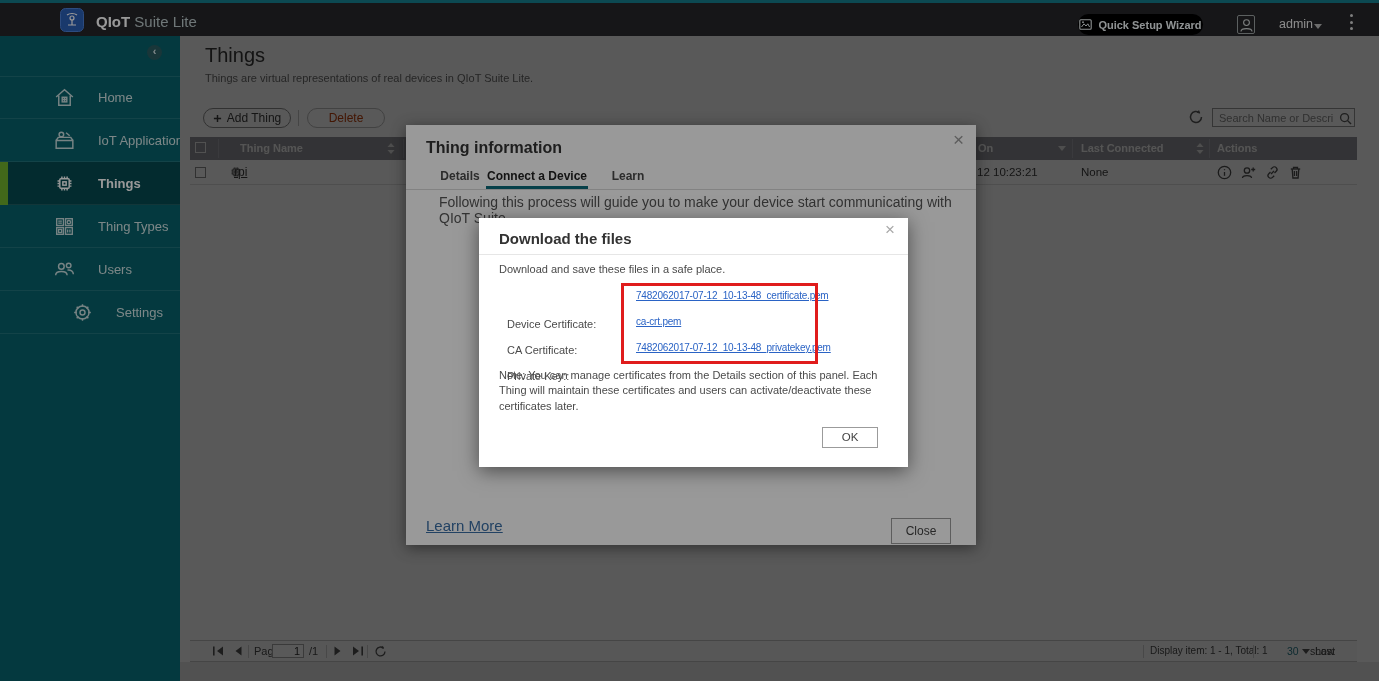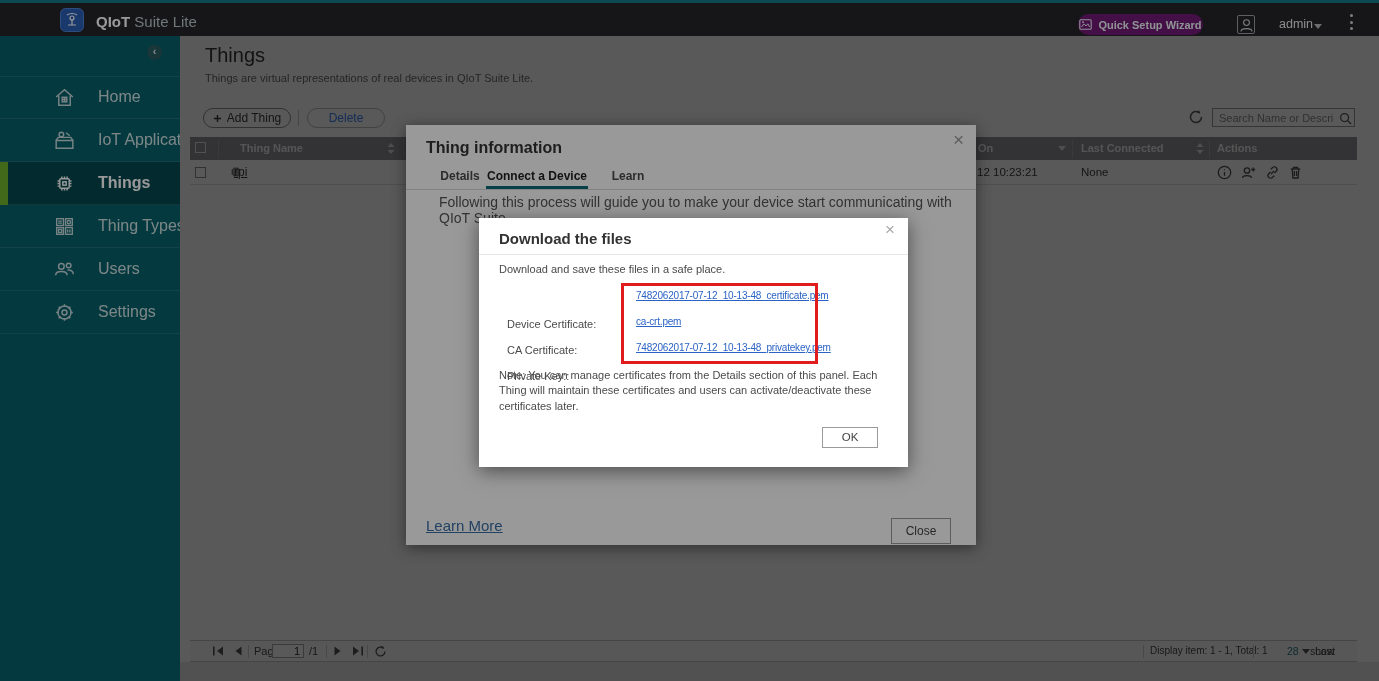--- a/index.html
+++ b/index.html
@@ -7,51 +7,51 @@
   #app{position:relative;width:1379px;height:681px;overflow:hidden;
        font-family:"Liberation Sans",sans-serif;background:#252528;}
   .abs{position:absolute;}
   svg{display:block;}
 
   
   .topline{left:0;top:0;width:1379px;height:3px;background:#147b89;}
   .topbar{left:0;top:3px;width:1379px;height:33px;background:#252528;}
   .brand{left:96px;top:10px;font-size:15px;color:#b9c6c8;white-space:nowrap;}
   .brand b{color:#ffffff;font-weight:bold;}
-  .pill{left:1078px;top:11px;width:125px;height:21px;border-radius:11px;background:#701a75;
+  .pill{left:1078px;top:11px;width:125px;height:21px;border-radius:11px;background:#000000;
         display:flex;align-items:center;justify-content:center;gap:6px;color:#eef4f5;
         font-size:11px;font-weight:bold;cursor:pointer;}
   .avatarbox{left:1237px;top:12px;width:18px;height:19px;border:1px solid #9aa0a0;border-radius:2px;
         display:flex;align-items:center;justify-content:center;}
   .adminlbl{left:1279px;top:14px;font-size:12.5px;color:#e8e8e8;}
   .kebab{left:1350px;top:11px;width:4px;height:16px;display:flex;flex-direction:column;justify-content:space-between;cursor:pointer;}
   .kebab i{width:3px;height:3px;border-radius:50%;background:#d2d2d2;}
 
   
   .sidebar{left:0;top:36px;width:180px;height:645px;background:#076069;}
   .collapse{position:absolute;left:147px;top:9px;width:15px;height:15px;border-radius:50%;
         background:#2a5a60;color:#d8e6e7;font-size:11px;font-weight:bold;text-align:center;
         line-height:13px;cursor:pointer;}
   .navitem{position:absolute;left:0;width:180px;height:43px;display:flex;align-items:center;
         border-bottom:1px solid rgba(255,255,255,.10);cursor:pointer;}
   .navitem .nicon{margin-left:52px;width:25px;height:25px;}
-  .navitem .nlabel{margin-left:21px;font-size:16px;color:#cfe0e1;white-space:nowrap;}
+  .navitem .nlabel{margin-left:21px;font-size:13px;color:#cfe0e1;white-space:nowrap;}
   .navitem.active{background:#05484f;}
   .navitem.active .nlabel{color:#ffffff;font-weight:bold;}
   .navbar-accent{position:absolute;left:0;width:8px;height:43px;background:#6fae2c;}
   .topdivider{position:absolute;left:0;top:40px;width:180px;height:0;border-top:1px solid rgba(255,255,255,.10);}
 
   
   .content{left:180px;top:36px;width:1199px;height:645px;background:#e9e9e9;}
   .panel{position:absolute;left:0;top:0;width:1199px;height:626px;background:#ffffff;}
   .pgtitle{position:absolute;left:25px;top:8px;font-size:20px;color:#3a3a3a;}
   .pgsub{position:absolute;left:25px;top:36px;font-size:11px;color:#6e6e6e;}
   .btn{position:absolute;height:20px;border-radius:10px;border:1px solid #909090;background:#fff;
        display:flex;align-items:center;justify-content:center;gap:5px;font-size:12px;color:#3e3e3e;cursor:pointer;}
-  .btn.disabled{border-color:#bdbdbd;color:#3b82f6;cursor:default;}
+  .btn.disabled{border-color:#bdbdbd;color:#c2410c;cursor:default;}
   .vsep{position:absolute;width:1px;background:#c8c8c8;}
   .search{position:absolute;left:1032px;top:72px;width:143px;height:19px;border:1px solid #9a9a9a;background:#fff;}
   .search input{position:absolute;left:4px;top:1px;width:118px;height:15px;border:none;outline:none;
        font-family:"Liberation Sans",sans-serif;font-size:11px;color:#444;}
   .search input::placeholder{color:#8c8c8c;}
 
   .thead{position:absolute;left:10px;top:101px;width:1167px;height:23px;background:#95959b;
        font-size:11px;font-weight:bold;color:#f3f3f3;}
   .thead .hcell{position:absolute;top:0;line-height:23px;white-space:nowrap;}
   .hdiv{position:absolute;top:2px;width:1px;height:19px;background:#aaaab0;}
@@ -210,21 +210,21 @@
         <svg width="25" height="25" viewBox="0 0 24 24" fill="none" stroke="#c6dadc" stroke-width="1.4">
           <circle cx="9" cy="9" r="2.7"></circle>
             <path d="M3.5 17.5 C3.5 12.8 14.5 12.8 14.5 17.5"></path>
           <circle cx="16" cy="8.2" r="2.2"></circle>
             <path d="M14.8 12.6 C18 12 20.5 14 20.5 16.5"></path>
         </svg>
       </span>
       <span class="nlabel">Users</span>
     </div>
 
-    <div class="navitem" style="top:255px;">
+    <div class="navitem" style="top:255px;padding-left:18px;">
       <span class="nicon">
         <svg width="25" height="25" viewBox="0 0 24 24" fill="none" stroke="#c6dadc" stroke-width="1.4">
           <circle cx="12" cy="12" r="6.3"></circle>
             <circle cx="12" cy="12" r="2.4"></circle>
           <path d="M12 4 V6.5 M12 17.5 V20 M4 12 H6.5 M17.5 12 H20 M6.4 6.4 L8.2 8.2 M15.8 15.8 L17.6 17.6 M6.4 17.6 L8.2 15.8 M15.8 8.2 L17.6 6.4"></path>
         </svg>
       </span>
       <span class="nlabel">Settings</span>
     </div>
   </div>
@@ -372,21 +372,21 @@
         <svg width="13" height="13" viewBox="0 0 16 16" fill="none" stroke="#555" stroke-width="1.6">
           <path d="M13.5 8 a5.5 5.5 0 1 1 -1.8 -4.1"></path>
             <polygon points="11,1 12.2,4.6 8.6,3.8" fill="#555" stroke="none"></polygon>
         </svg>
       </span>
 
       <span class="psep" style="left:953px;"></span>
       <span class="pcell" style="left:960px;font-size:10px;">Display item: 1 - 1, Total: 1</span>
       <span class="psep" style="left:1063px;"></span>
       <span class="pcell" style="left:1120px;font-size:10.5px;">show</span>
-      <span class="pcell" style="left:1097px;font-size:10.5px;color:#2a7d8c;">28</span>
+      <span class="pcell" style="left:1097px;font-size:10.5px;color:#2a7d8c;">30</span>
       <span class="pgic" style="left:1112px;top:8px;">
         <svg width="8" height="5" viewBox="0 0 8 5">
             <polygon points="0,0 8,0 4,5" fill="#555"></polygon>
           </svg>
       </span>
       <span class="pcell" style="left:1125px;font-size:10.5px;">Last</span>
     </div>
   </div>
 
   <div class="abs content-overlay"></div>

